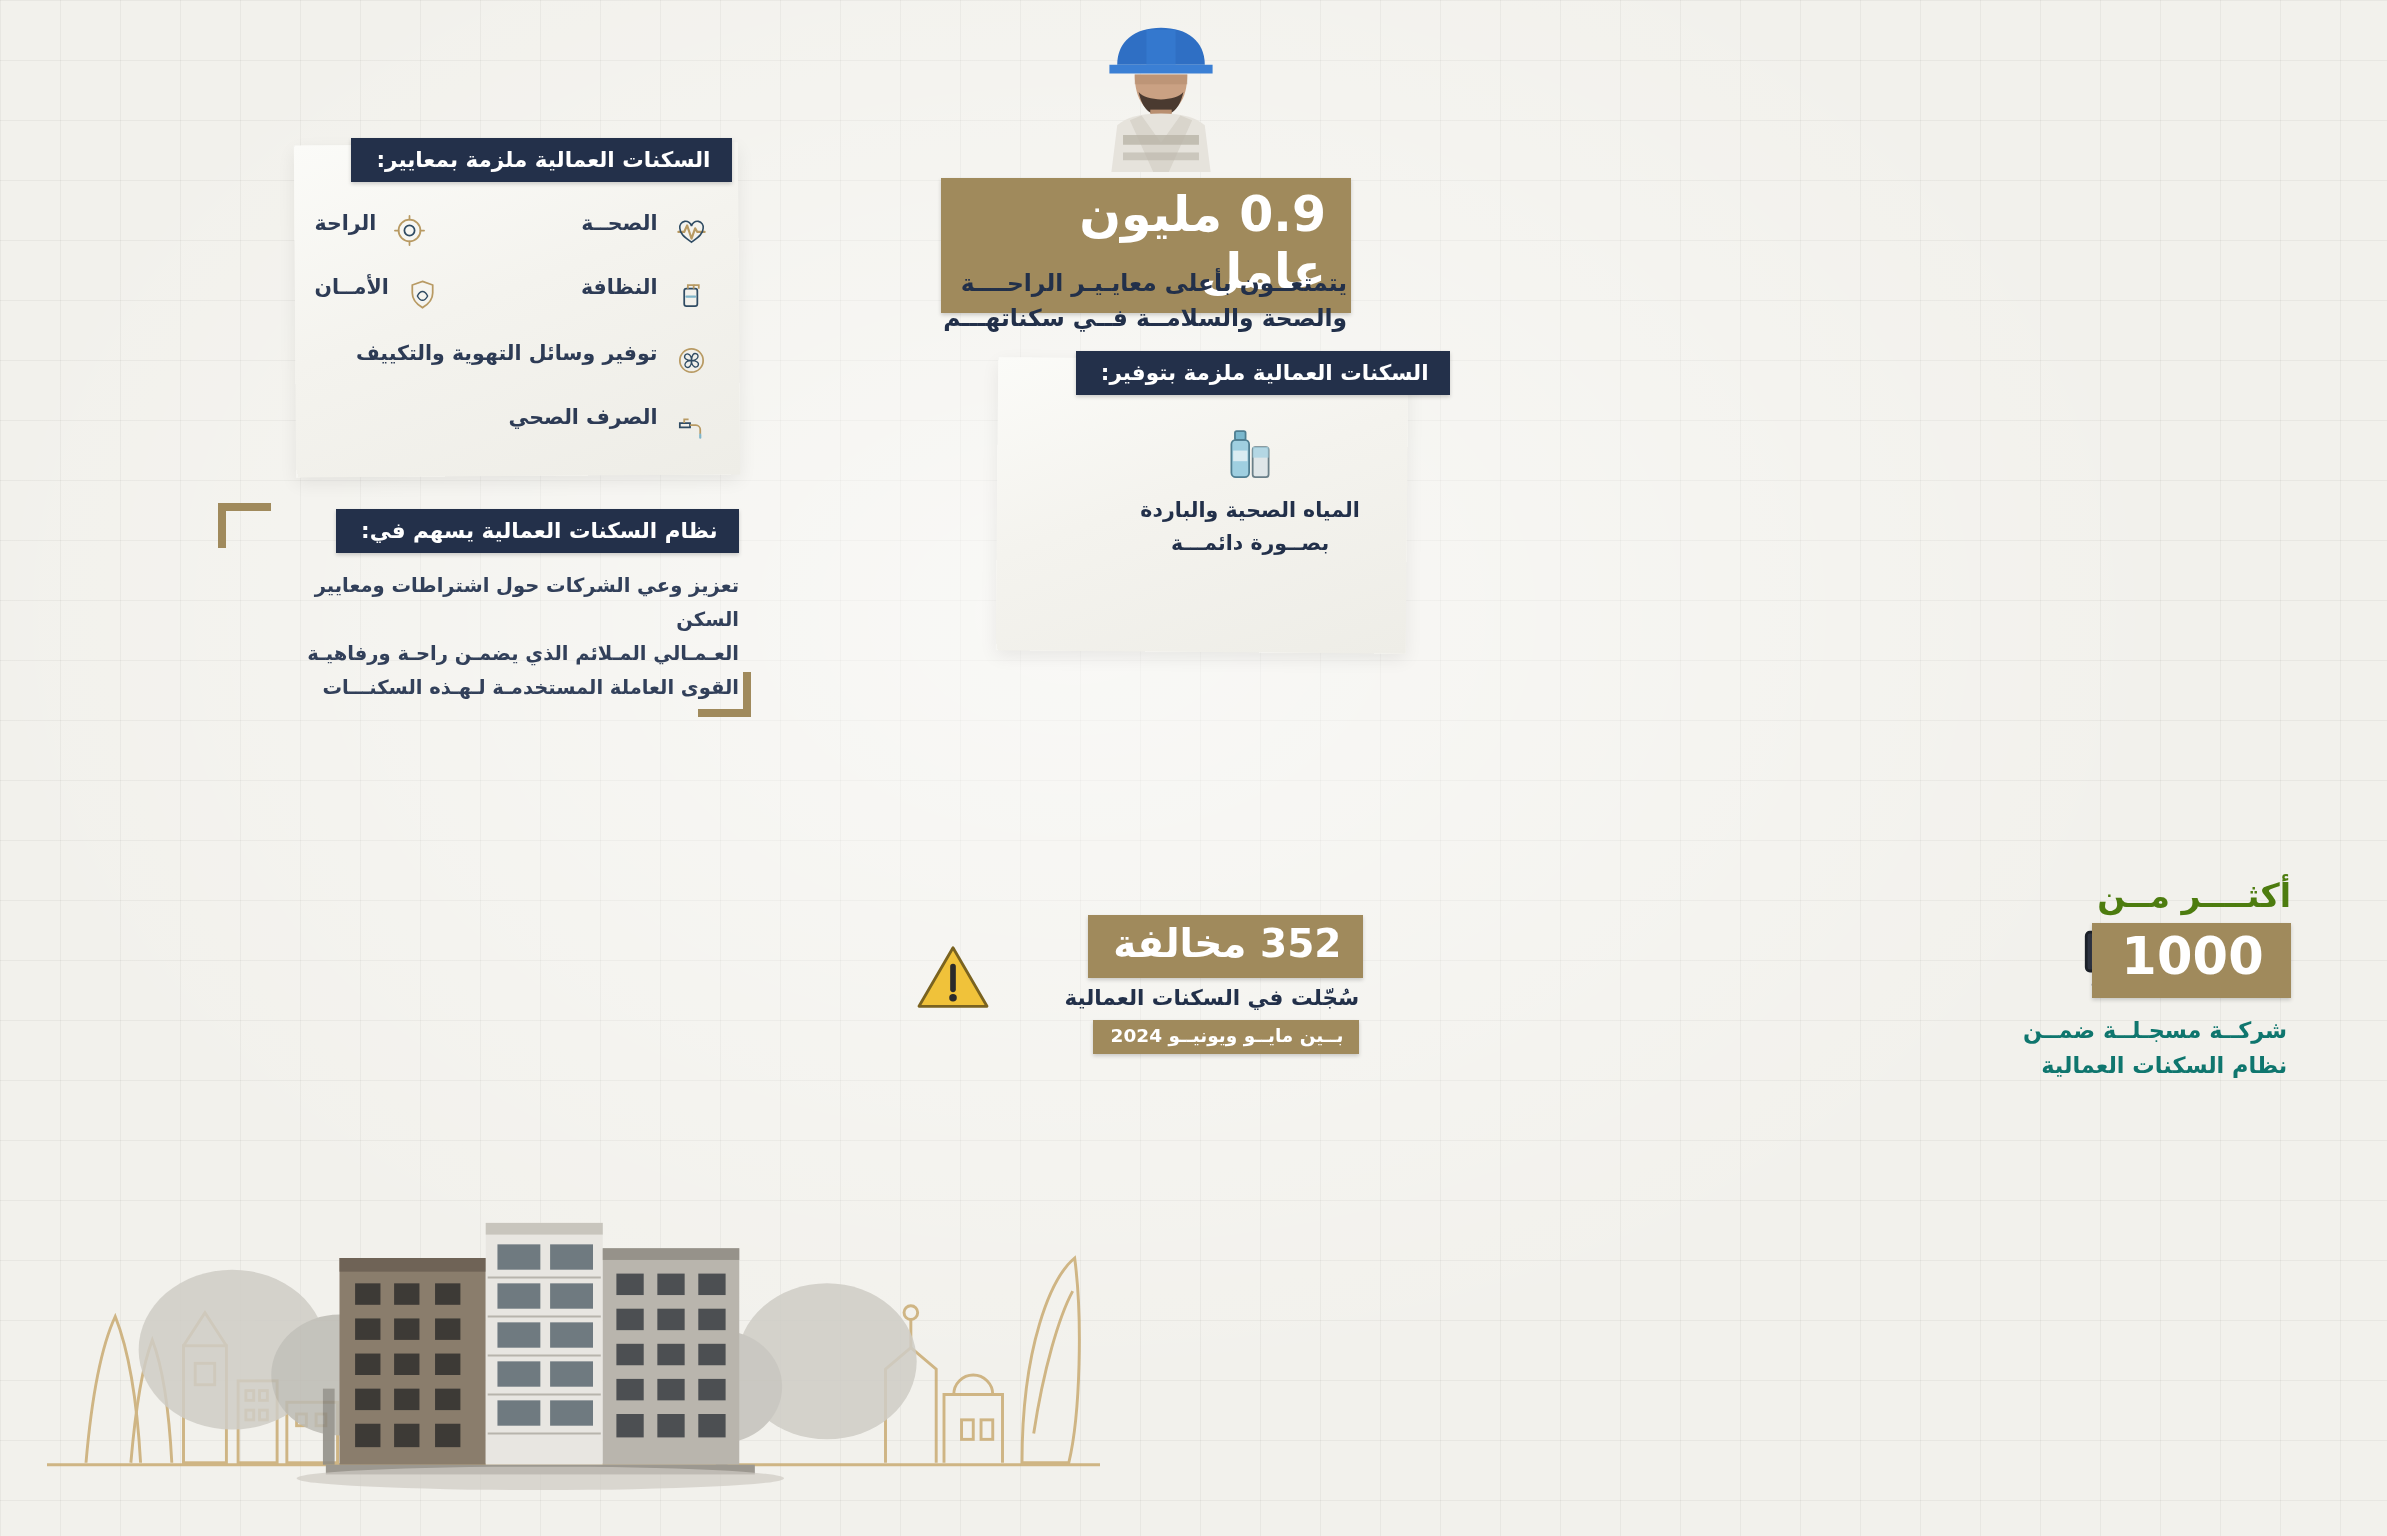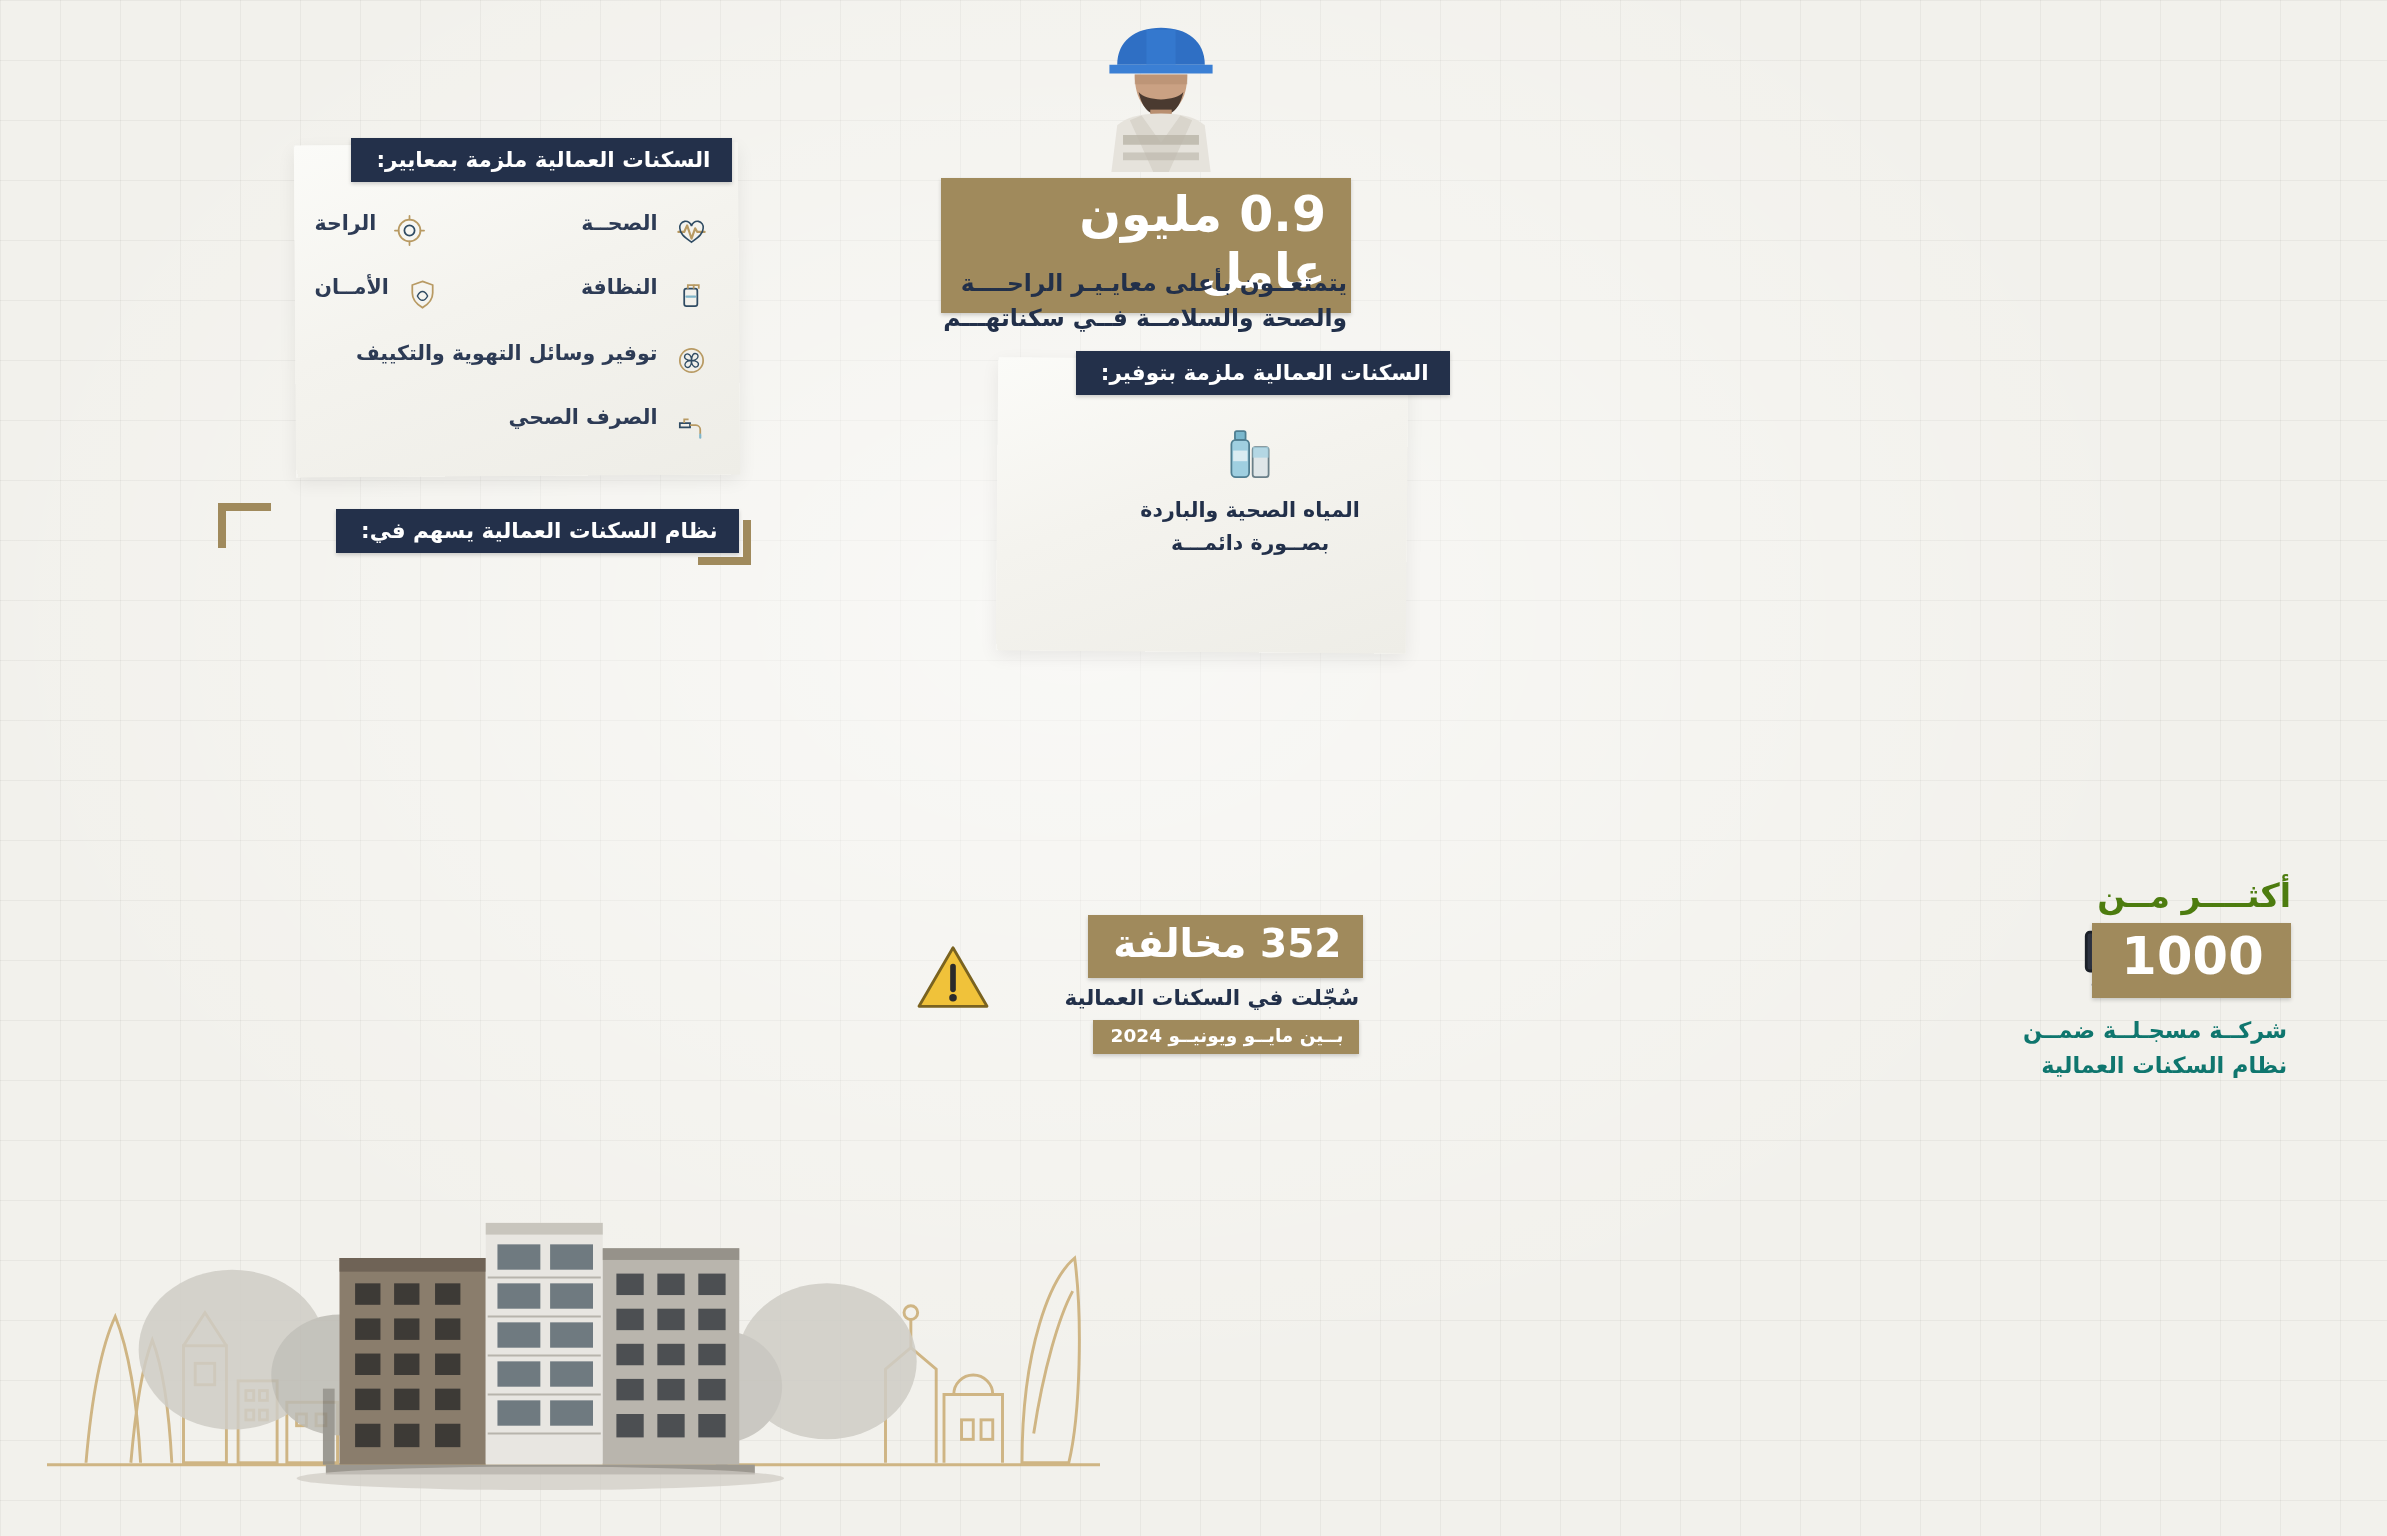--- a/index.html
+++ b/index.html
@@ -143,20 +143,25 @@
 <div style="position:absolute;top:509px;right:1648px;width:507px;">
   
   <div style="position:absolute;top:-5.9px;left:-13.7px;width:53px;height:7.8px;background:#a08a5c;"></div>
   <div style="position:absolute;top:-5.9px;left:-13.7px;width:7.8px;height:45px;background:#a08a5c;"></div>
   
   <div style="position:absolute;bottom:-11.7px;right:-11.7px;width:53px;height:7.8px;background:#a08a5c;"></div>
   <div style="position:absolute;bottom:-11.7px;right:-11.7px;width:7.8px;height:45px;background:#a08a5c;"></div>
 
   <div class="ribbon" style="font-size:21.5px;padding:8.8px 21.5px 10.7px 25px;">نظام السكنات العمالية يسهم في:</div>
 
+  <div style="margin-top:15.6px;text-align:right;color:#32405a;font-size:19.5px;line-height:1.75;font-weight:600;padding-left:15.6px;">
+    <div>تعزيز وعي الشركات حول اشتراطات ومعايير السكن</div>
+    <div>العـمـالي المـلائم الذي يضمـن راحـة ورفاهيـة</div>
+    <div>القوى العاملة المستخدمـة لـهـذه السكنـــات</div>
+  </div>
 </div>
 
 <div style="position:absolute;top:9.8px;right:1036px;width:410px;">
 
   <div style="position:absolute;top:7.8px;right:117px;width:146px;height:151px;">
     <svg viewBox="0 0 150 160" width="146" height="156">
 
       <path d="M30 48c0-24 18-38 45-38s45 14 45 38z" fill="#2f6fc4"></path>
       <path d="M22 48h106v9H22z" fill="#3b7fd4"></path>
       <path d="M60 12h30v36H60z" fill="#3a82d8" opacity=".5"></path>

